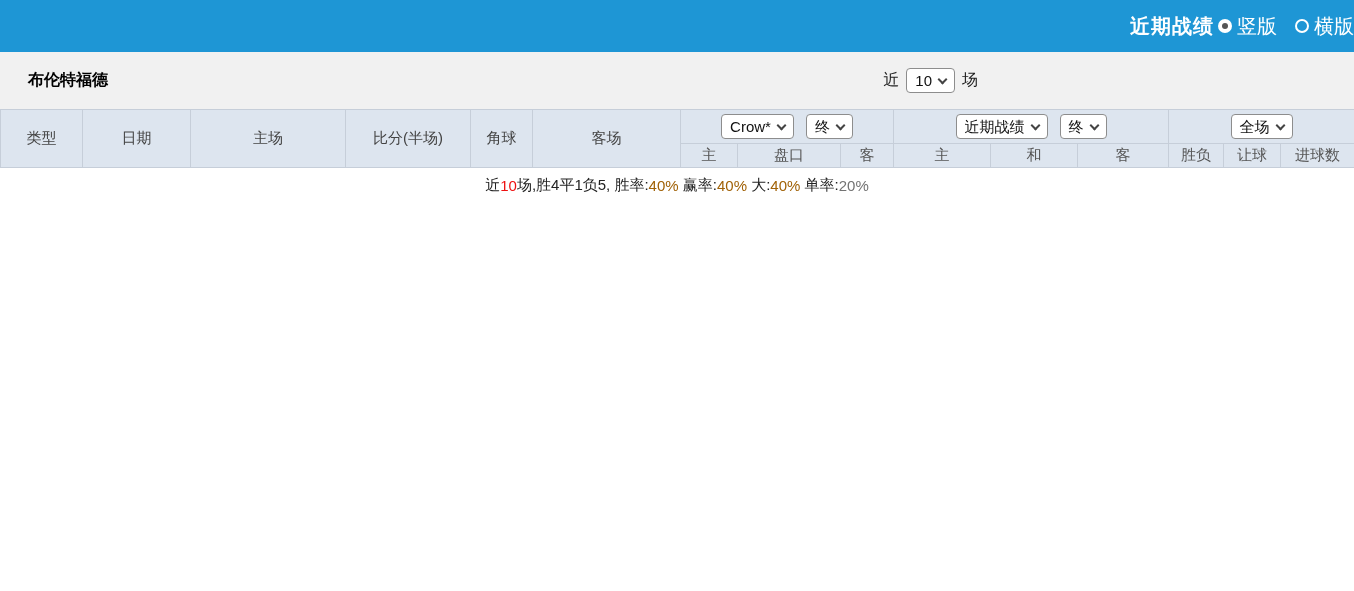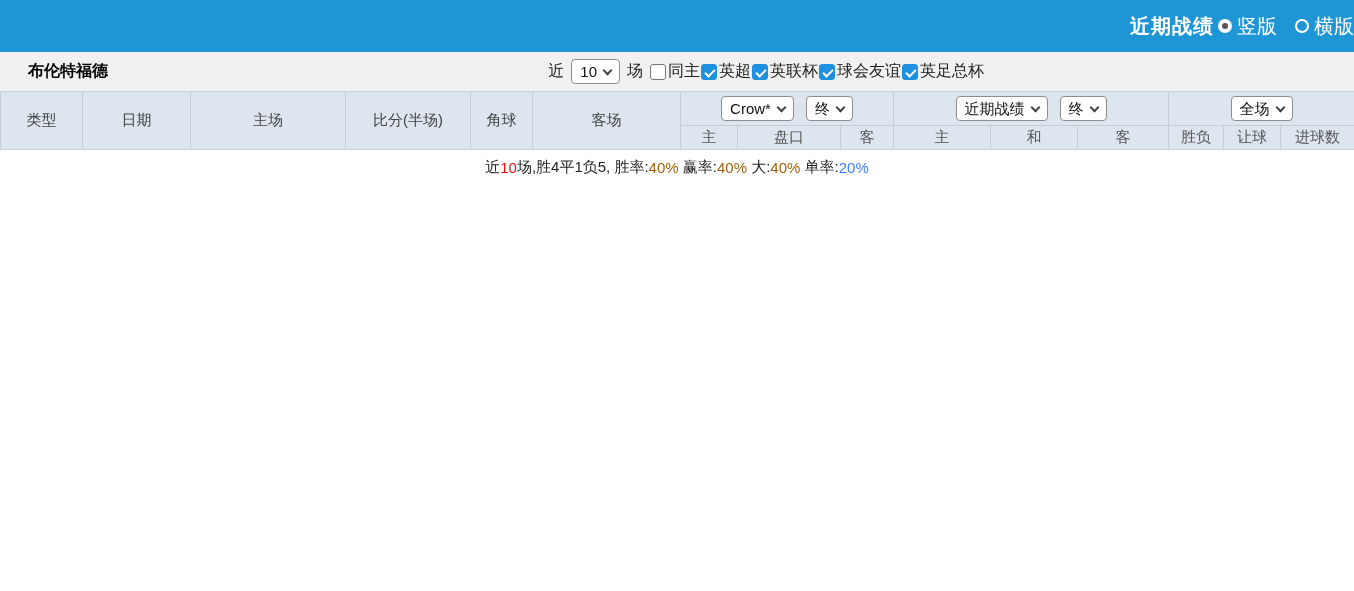--- a/index.html
+++ b/index.html
@@ -9,21 +9,21 @@
   
   .topbar { height:52px; background:#1e96d5; display:flex; align-items:center; justify-content:flex-end; color:#fff; }
   .topbar .title { font-size:20px; font-weight:bold; letter-spacing:1px; }
   .radio { width:14px; height:14px; border-radius:50%; display:inline-block; position:relative; margin:0 5px 0 4px; cursor:pointer; }
   .radio.sel { background:#fff; }
   .radio.sel::after { content:''; position:absolute; left:4px; top:4px; width:6px; height:6px; border-radius:50%; background:#555; }
   .radio.unsel { border:2px solid #fff; background:transparent; margin-left:18px; }
   .radio-label { font-size:20px; }
 
   
-  .filterbar { height:39px; background:#f1f1f1; display:flex; align-items:center; font-size:16px; color:#222; }
+  .filterbar { height:57px; background:#f1f1f1; display:flex; align-items:center; font-size:16px; color:#222; }
   .team-name { margin-left:28px; font-size:16px; font-weight:bold; color:#000; }
   .filter-controls { margin-left:auto; margin-right:369px; display:flex; align-items:center; }
   .pill { display:inline-flex; align-items:center; background:#fff; border:1px solid #8d8d8d; border-radius:4px; padding:2px 8px; font-size:15px; color:#111; cursor:pointer; line-height:1.3; }
   .chev { display:inline-block; width:7px; height:7px; border-right:2px solid #444; border-bottom:2px solid #444; transform:rotate(45deg); margin-left:7px; margin-bottom:3px; }
   .cb { width:16px; height:16px; border-radius:3px; display:inline-block; position:relative; cursor:pointer; flex:none; }
   .cb.on { background:#1e90e0; border:1px solid #1e90e0; }
   .cb.on::after { content:''; position:absolute; left:5px; top:2px; width:4px; height:8px; border-right:2px solid #fff; border-bottom:2px solid #fff; transform:rotate(45deg); }
   .cb.off { background:#fff; border:1px solid #757575; }
   .cb-item { display:flex; align-items:center; }
   .cb-item .cb-label { margin:0 1px 0 2px; }
@@ -36,21 +36,21 @@
   thead .selrow { height:34px; }
   thead .subrow { height:24px; }
   thead .subrow td { font-size:15px; color:#555; }
   .sel-wrap { display:flex; align-items:center; justify-content:center; gap:12px;text-align:center; }
 
   
   .footer { height:35px; display:flex; align-items:center; justify-content:center; font-size:15px; color:#222; }
   .footer span { white-space:pre; }
   .f-red { color:#ee1111; }
   .f-blue { color:#a16207; }
-  .f-green { color:#3b82f6; }
+  .f-green { color:#737373; }
 </style>
 </head>
 <body>
 
 <div class="topbar">
   <span class="title">近期战绩</span>
   <span class="radio sel"></span>
   <span class="radio-label">竖版</span>
   <span class="radio unsel"></span>
   <span class="radio-label">横版</span>
@@ -61,42 +61,20 @@
   <div class="filter-controls">
     <span>近</span>
     <span class="gap"></span>
     <span class="pill">
       <span>10</span>
       <span class="chev"></span>
     </span>
     <span class="gap"></span>
     <span>场</span>
     <span class="gap"></span>
-    <span id="checkbox-group" style="display:flex;align-items:center;">
-        <span class="cb-item">
-          <span class="cb off"></span>
-          <span class="cb-label">同主</span>
-        </span>
-        <span class="cb-item">
-          <span class="cb on"></span>
-          <span class="cb-label">英超</span>
-        </span>
-        <span class="cb-item">
-          <span class="cb on"></span>
-          <span class="cb-label">英联杯</span>
-        </span>
-        <span class="cb-item">
-          <span class="cb on"></span>
-          <span class="cb-label">球会友谊</span>
-        </span>
-        <span class="cb-item">
-          <span class="cb on"></span>
-          <span class="cb-label">英足总杯</span>
-        </span>
-      </span>
   </div>
 </div>
 
 <table>
   <colgroup>
     <col style="width:82px">
       <col style="width:108px">
       <col style="width:155px">
       <col style="width:125px">
     <col style="width:62px">

